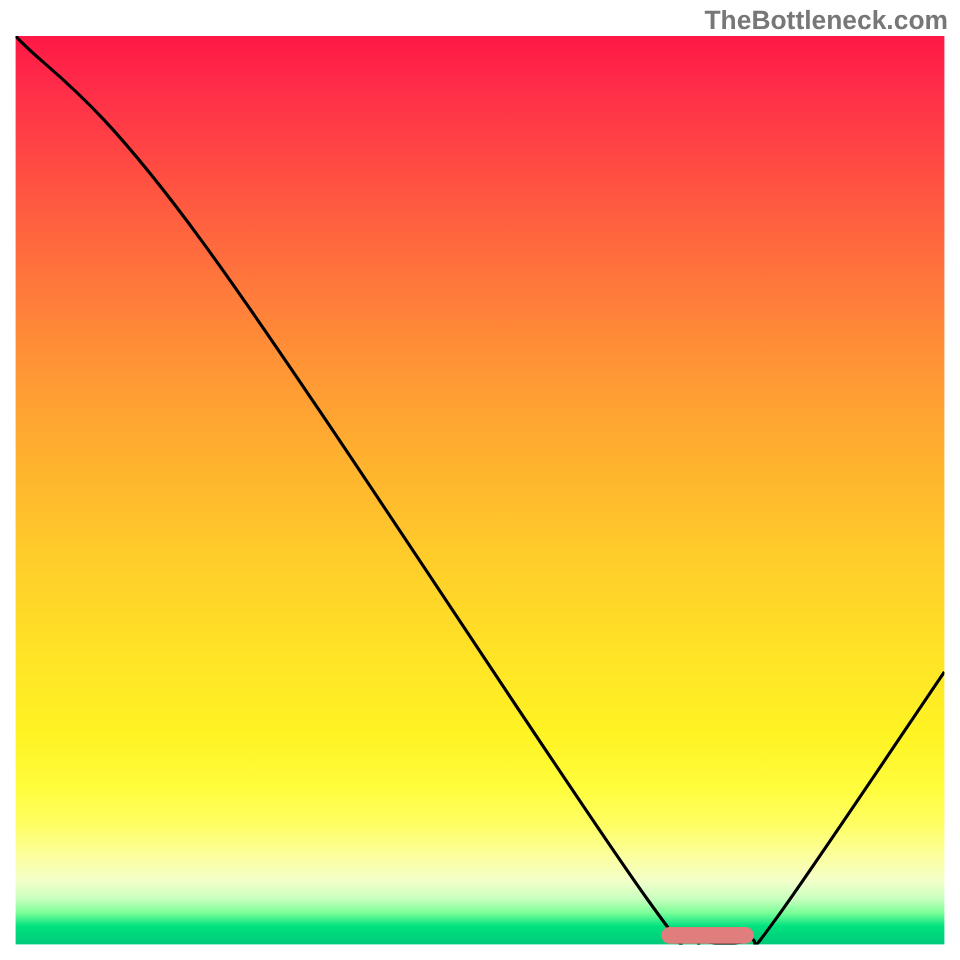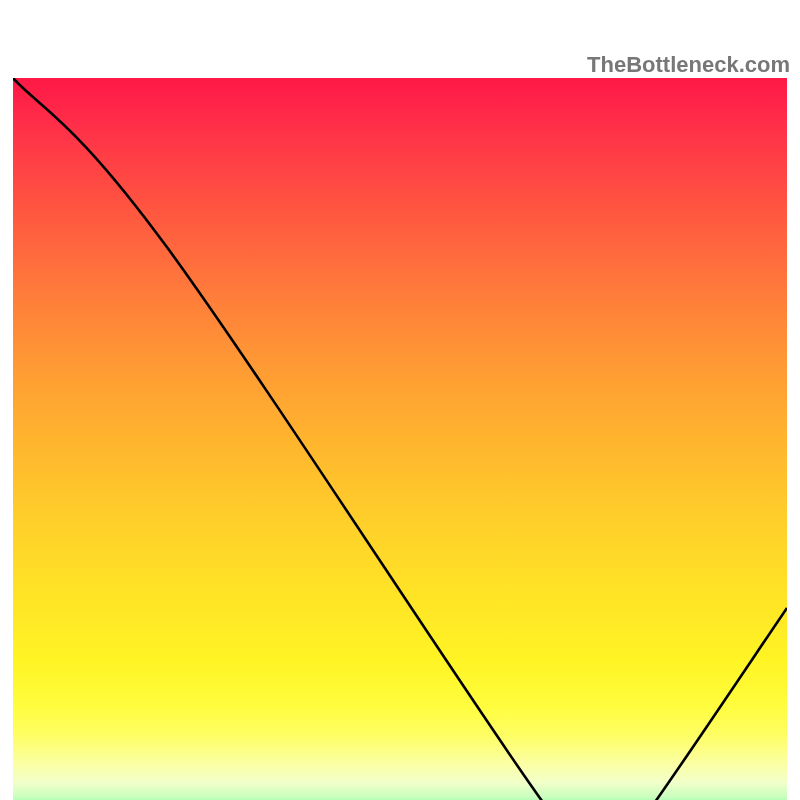--- a/index.html
+++ b/index.html
@@ -8,21 +8,20 @@
     width: 800px;
     height: 800px;
     overflow: hidden;
     background: #ffffff;
     font-family: Arial, Helvetica, sans-serif;
   }
   .container {
     position: relative;
     width: 800px;
     height: 573px;
-    margin-top: 48px;
   }
   .watermark {
     position: absolute;
     top: 4px;
     right: 10px;
     font-size: 22px;
     font-weight: 600;
     color: #777777;
     font-family: Arial, sans-serif;
     z-index: 10;

